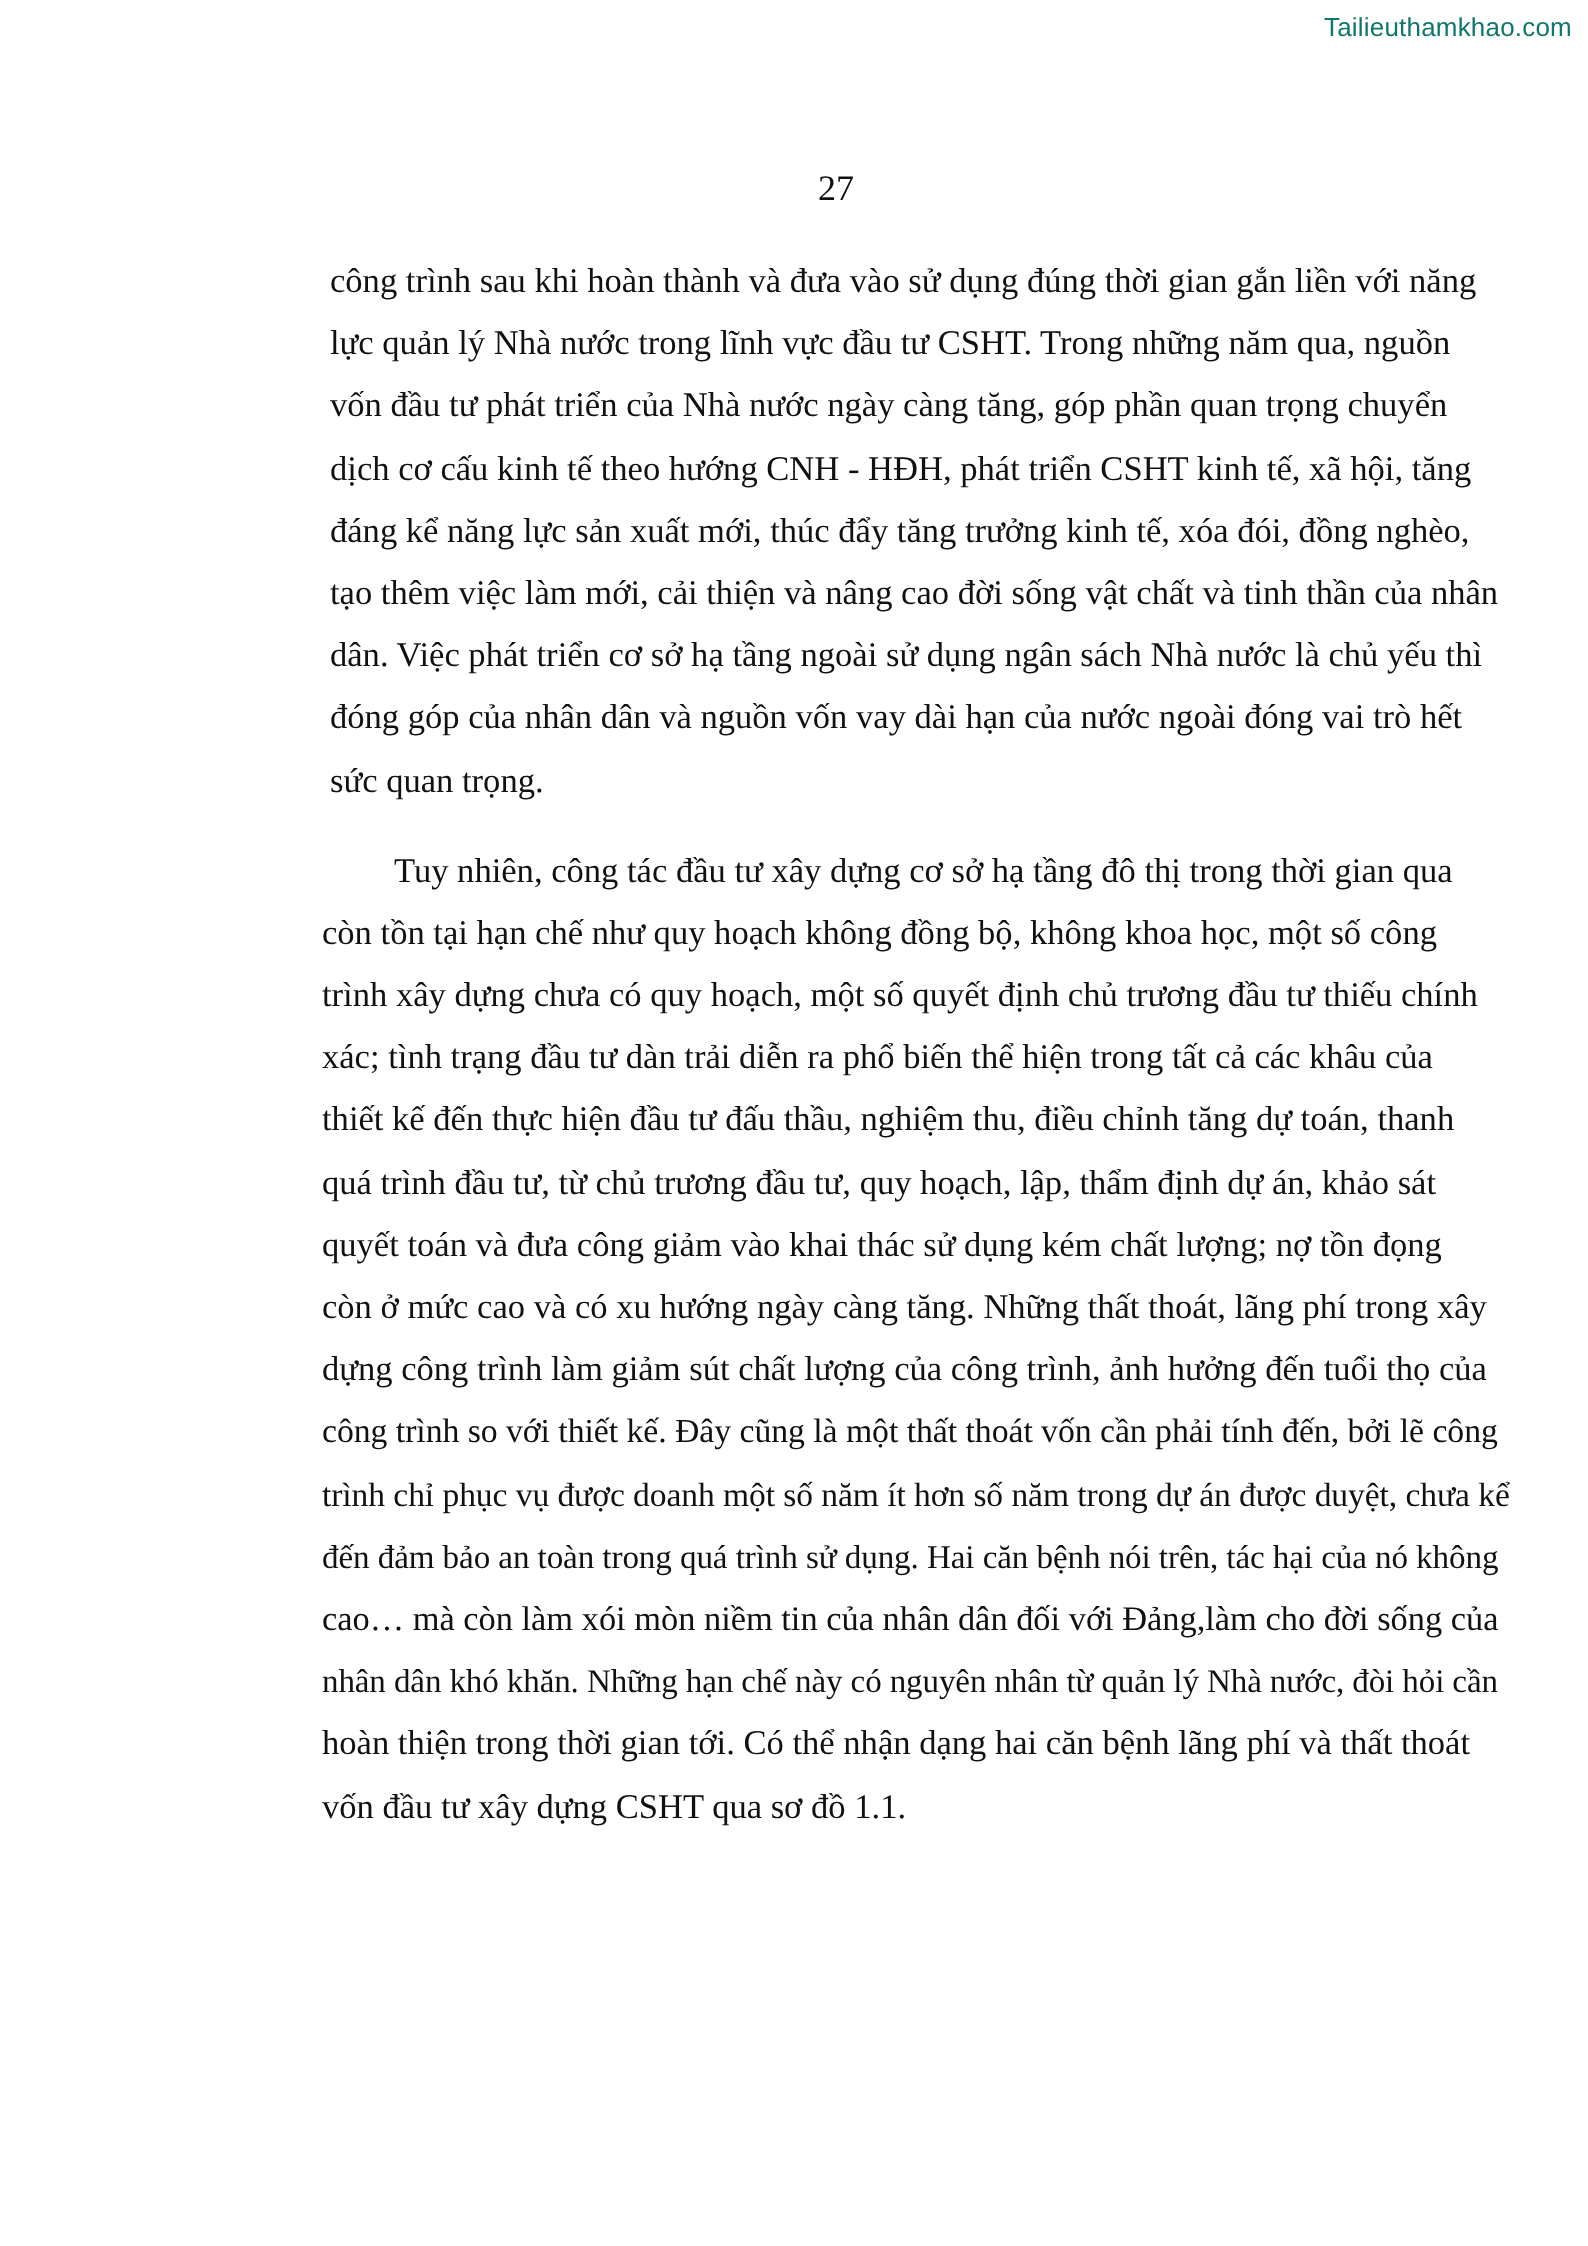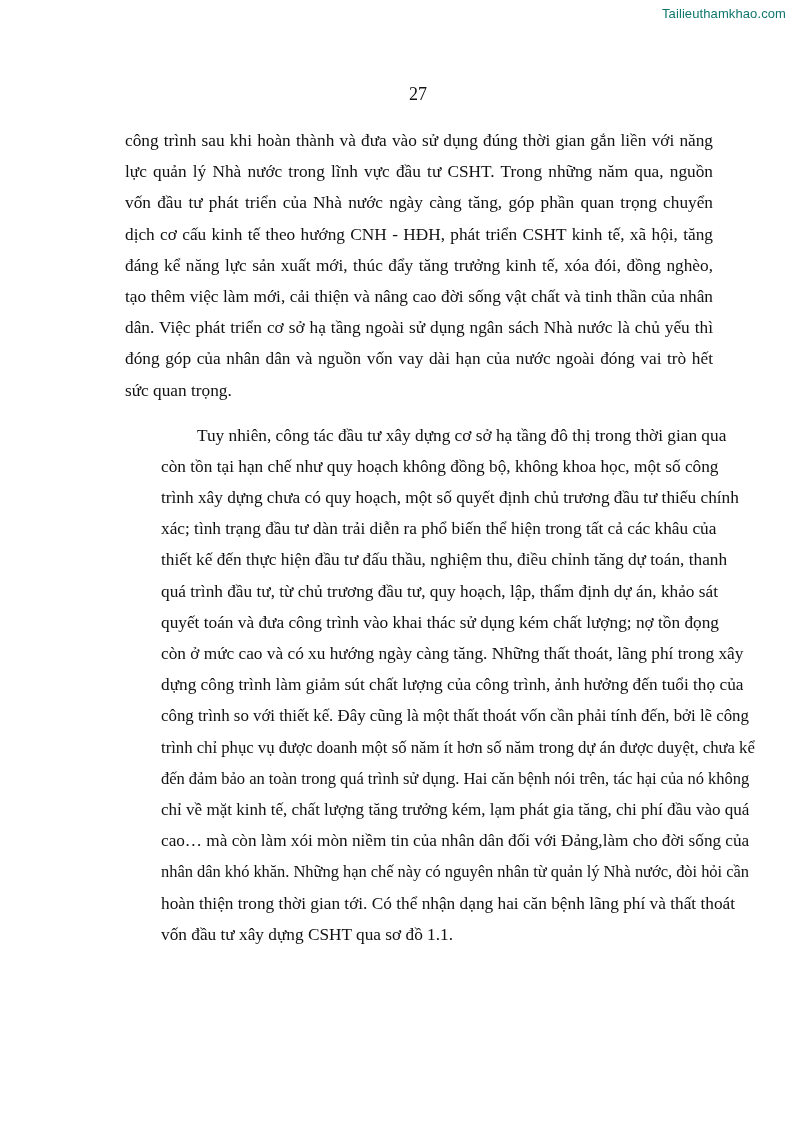--- a/index.html
+++ b/index.html
@@ -41,20 +41,21 @@
     .para {
       margin: 0;
       font-size: 17.3px;
       line-height: 31.2px;
       text-align: justify;
       text-align-last: left;
       hyphens: none;
     }
     .para.p1 {
       text-indent: 0;
+      margin-left: 40px;
     }
     .para.p2 {
       margin-top: 14px;
       text-indent: 36px;
     }
     .line {
       display: block;
       text-align: justify;
       text-align-last: justify;
       white-space: nowrap;
@@ -83,25 +84,24 @@
     <span class="line" style="white-space: nowrap;">đóng góp của nhân dân và nguồn vốn vay dài hạn của nước ngoài đóng vai trò hết</span>
     <span class="line last" style="white-space: nowrap;">sức quan trọng.</span>
   </div>
   <div class="para p2">
     <span class="line" style="padding-left: 36px; white-space: nowrap;">Tuy nhiên, công tác đầu tư xây dựng cơ sở hạ tầng đô thị trong thời gian qua</span>
     <span class="line" style="white-space: nowrap;">còn tồn tại hạn chế như quy hoạch không đồng bộ, không khoa học, một số công</span>
     <span class="line" style="white-space: nowrap;">trình xây dựng chưa có quy hoạch, một số quyết định chủ trương đầu tư thiếu chính</span>
     <span class="line" style="white-space: nowrap;">xác; tình trạng đầu tư dàn trải diễn ra phổ biến thể hiện trong tất cả các khâu của</span>
     <span class="line" style="white-space: nowrap;">thiết kế đến thực hiện đầu tư đấu thầu, nghiệm thu, điều chỉnh tăng dự toán, thanh</span>
     <span class="line" style="white-space: nowrap;">quá trình đầu tư, từ chủ trương đầu tư, quy hoạch, lập, thẩm định dự án, khảo sát</span>
-    <span class="line" style="white-space: nowrap;">quyết toán và đưa công trình vào khai thác sử dụng kém chất lượng; nợ tồn đọng</span>
+    <span class="line" style="white-space: nowrap;">quyết toán và đưa công giảm vào khai thác sử dụng kém chất lượng; nợ tồn đọng</span>
     <span class="line" style="white-space: nowrap;">còn ở mức cao và có xu hướng ngày càng tăng. Những thất thoát, lãng phí trong xây</span>
     <span class="line" style="white-space: nowrap;">dựng công trình làm giảm sút chất lượng của công trình, ảnh hưởng đến tuổi thọ của</span>
     <span class="line" style="white-space: nowrap; letter-spacing: -0.0242488px; font-size: 16.8942px;">công trình so với thiết kế. Đây cũng là một thất thoát vốn cần phải tính đến, bởi lẽ công</span>
     <span class="line" style="white-space: nowrap; letter-spacing: -0.0312351px; font-size: 16.7727px;">trình chỉ phục vụ được doanh một số năm ít hơn số năm trong dự án được duyệt, chưa kể</span>
     <span class="line" style="white-space: nowrap; letter-spacing: -0.0442086px; font-size: 16.5544px;">đến đảm bảo an toàn trong quá trình sử dụng. Hai căn bệnh nói trên, tác hại của nó không</span>
-    <span class="line" style="white-space: nowrap; letter-spacing: -0.0136606px; font-size: 17.0709px;">chỉ về mặt kinh tế, chất lượng tăng trưởng kém, lạm phát gia tăng, chi phí đầu vào quá</span>
     <span class="line" style="white-space: nowrap; letter-spacing: -0.00504175px; font-size: 17.2149px;">cao… mà còn làm xói mòn niềm tin của nhân dân đối với Đảng,làm cho đời sống của</span>
     <span class="line" style="white-space: nowrap; letter-spacing: -0.046258px; font-size: 16.5145px;">nhân dân khó khăn. Những hạn chế này có nguyên nhân từ quản lý Nhà nước, đòi hỏi cần</span>
     <span class="line" style="white-space: nowrap;">hoàn thiện trong thời gian tới. Có thể nhận dạng hai căn bệnh lãng phí và thất thoát</span>
     <span class="line last" style="white-space: nowrap;">vốn đầu tư xây dựng CSHT qua sơ đồ 1.1.</span>
   </div>
 </div>
 
 </body></html>

